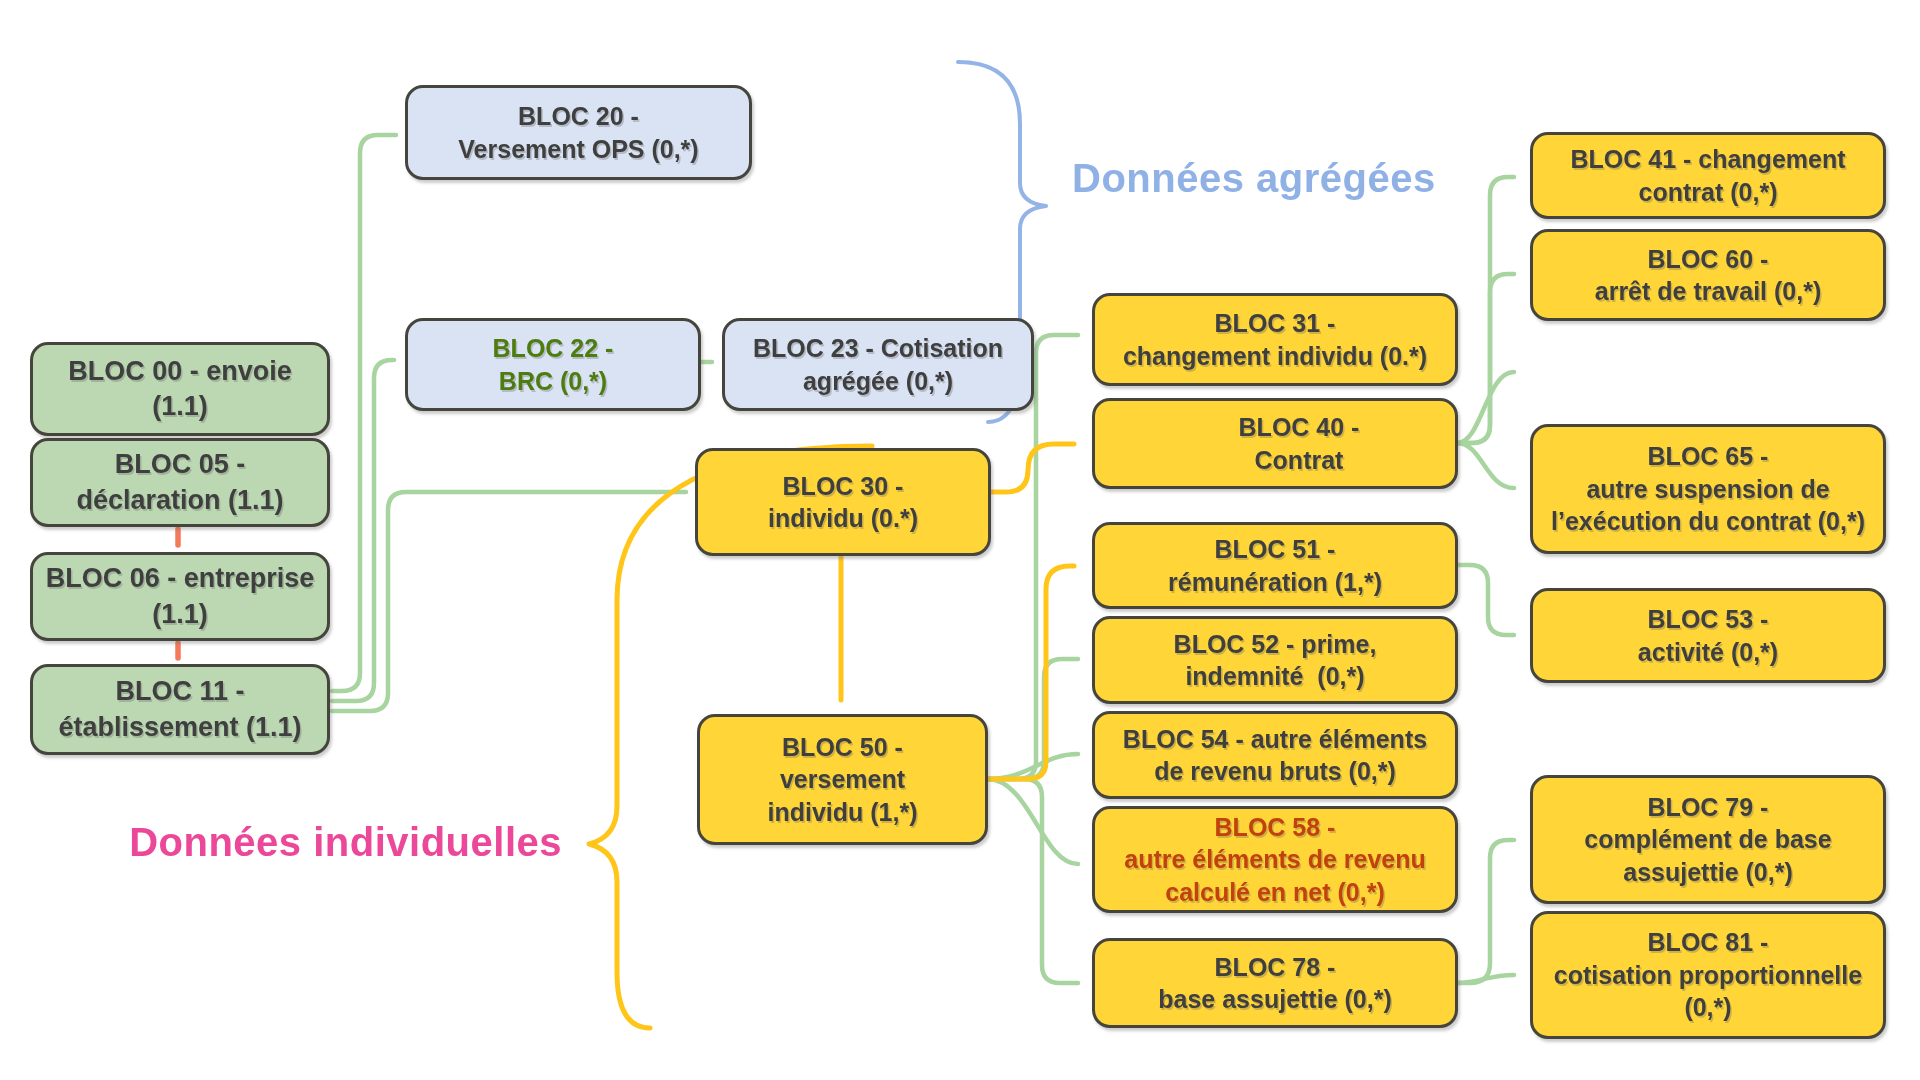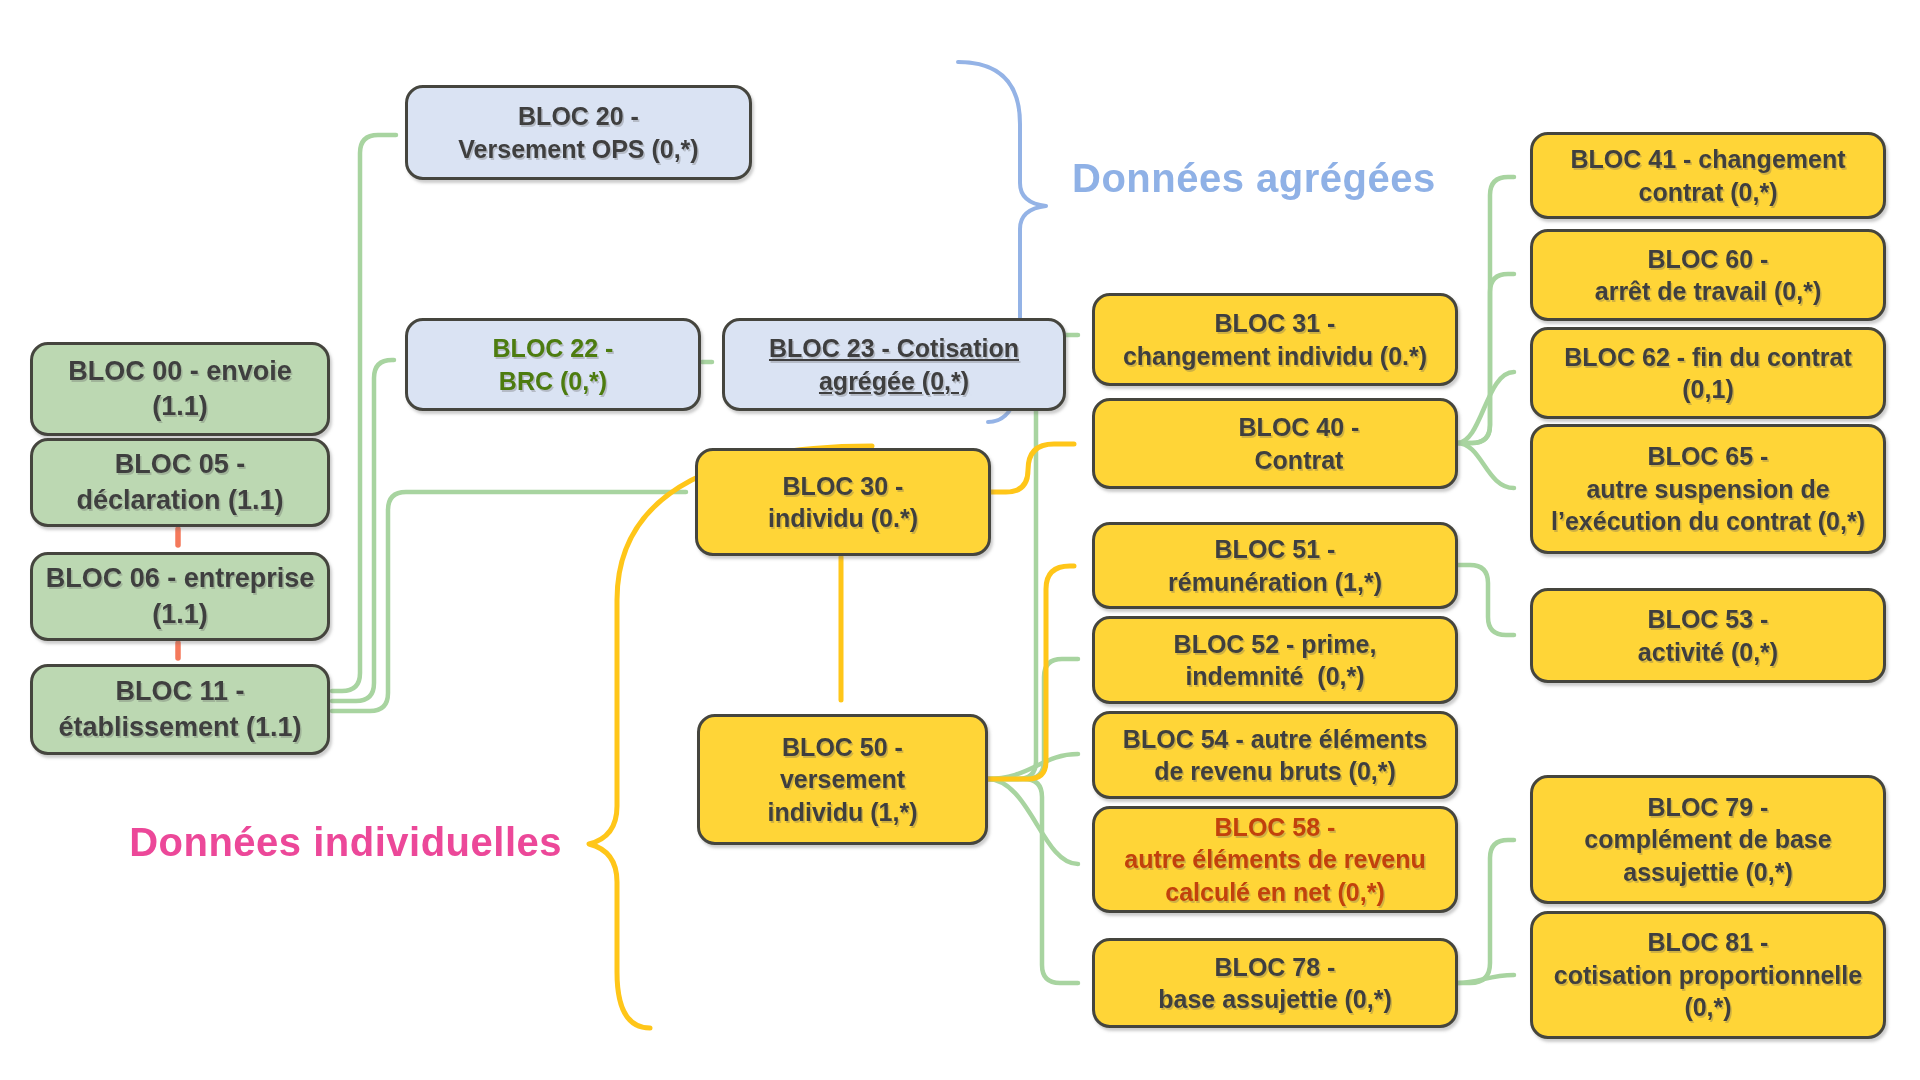--- a/index.html
+++ b/index.html
@@ -104,21 +104,21 @@
       <div class="line">établissement (1.1)</div>
     </div>
     <div class="block" style="left: 405px; top: 85px; width: 347px; height: 95px; background: rgb(218, 227, 243); border-color: rgb(69, 69, 62); color: rgb(63, 63, 63);">
       <div class="line">BLOC 20 -</div>
       <div class="line">Versement OPS (0,*)</div>
     </div>
     <div class="block" style="left: 405px; top: 318px; width: 296px; height: 93px; background: rgb(218, 227, 243); border-color: rgb(69, 69, 62); color: #4d7c0f;">
       <div class="line">BLOC 22 -</div>
       <div class="line">BRC (0,*)</div>
     </div>
-    <div class="block" style="left: 722px; top: 318px; width: 344px; height: 93px; background: rgb(218, 227, 243); border-color: rgb(69, 69, 62); color: rgb(63, 63, 63); text-decoration: underline;">
+    <div class="block" style="left: 722px; top: 318px; width: 312px; height: 93px; background: rgb(218, 227, 243); border-color: rgb(69, 69, 62); color: rgb(63, 63, 63);">
       <div class="line">BLOC 23 - Cotisation</div>
       <div class="line">agrégée (0,*)</div>
     </div>
     <div class="block" style="left: 695px; top: 448px; width: 296px; height: 108px; background: rgb(255, 213, 55); border-color: rgb(69, 69, 62); color: rgb(63, 63, 63);">
       <div class="line">BLOC 30 -</div>
       <div class="line">individu (0.*)</div>
     </div>
     <div class="block" style="left: 1092px; top: 293px; width: 366px; height: 93px; background: rgb(255, 213, 55); border-color: rgb(69, 69, 62); color: rgb(63, 63, 63);">
       <div class="line">BLOC 31 -</div>
       <div class="line">changement individu (0.*)</div>
@@ -154,24 +154,20 @@
       <div class="line">base assujettie (0,*)</div>
     </div>
     <div class="block" style="left: 1530px; top: 132px; width: 356px; height: 87px; background: rgb(255, 213, 55); border-color: rgb(69, 69, 62); color: rgb(63, 63, 63);">
       <div class="line">BLOC 41 - changement</div>
       <div class="line">contrat (0,*)</div>
     </div>
     <div class="block" style="left: 1530px; top: 229px; width: 356px; height: 92px; background: rgb(255, 213, 55); border-color: rgb(69, 69, 62); color: rgb(63, 63, 63);">
       <div class="line">BLOC 60 -</div>
       <div class="line">arrêt de travail (0,*)</div>
     </div>
-    <div class="block" style="left: 1530px; top: 327px; width: 356px; height: 92px; background: rgb(255, 213, 55); border-color: rgb(69, 69, 62); color: rgb(63, 63, 63);">
-      <div class="line">BLOC 62 - fin du contrat</div>
-      <div class="line">(0,1)</div>
-    </div>
     <div class="block" style="left: 1530px; top: 424px; width: 356px; height: 130px; background: rgb(255, 213, 55); border-color: rgb(69, 69, 62); color: rgb(63, 63, 63);">
       <div class="line">BLOC 65 -</div>
       <div class="line">autre suspension de</div>
       <div class="line">l’exécution du contrat (0,*)</div>
     </div>
     <div class="block" style="left: 1530px; top: 588px; width: 356px; height: 95px; background: rgb(255, 213, 55); border-color: rgb(69, 69, 62); color: rgb(63, 63, 63);">
       <div class="line">BLOC 53 -</div>
       <div class="line">activité (0,*)</div>
     </div>
     <div class="block" style="left: 1530px; top: 775px; width: 356px; height: 129px; background: rgb(255, 213, 55); border-color: rgb(69, 69, 62); color: rgb(63, 63, 63);">

